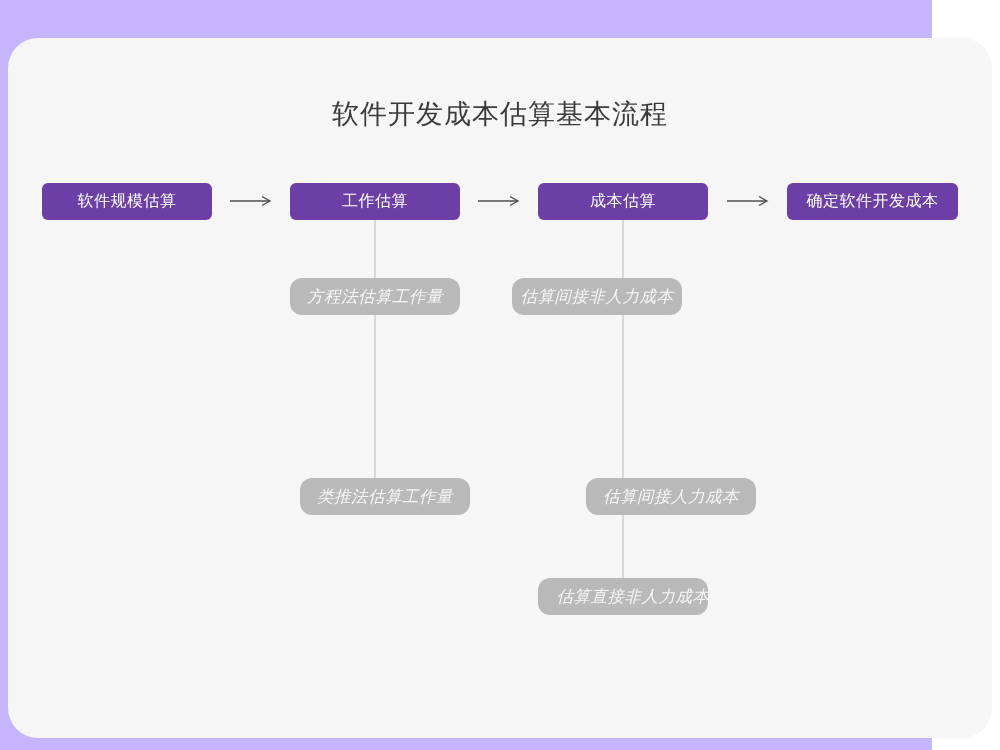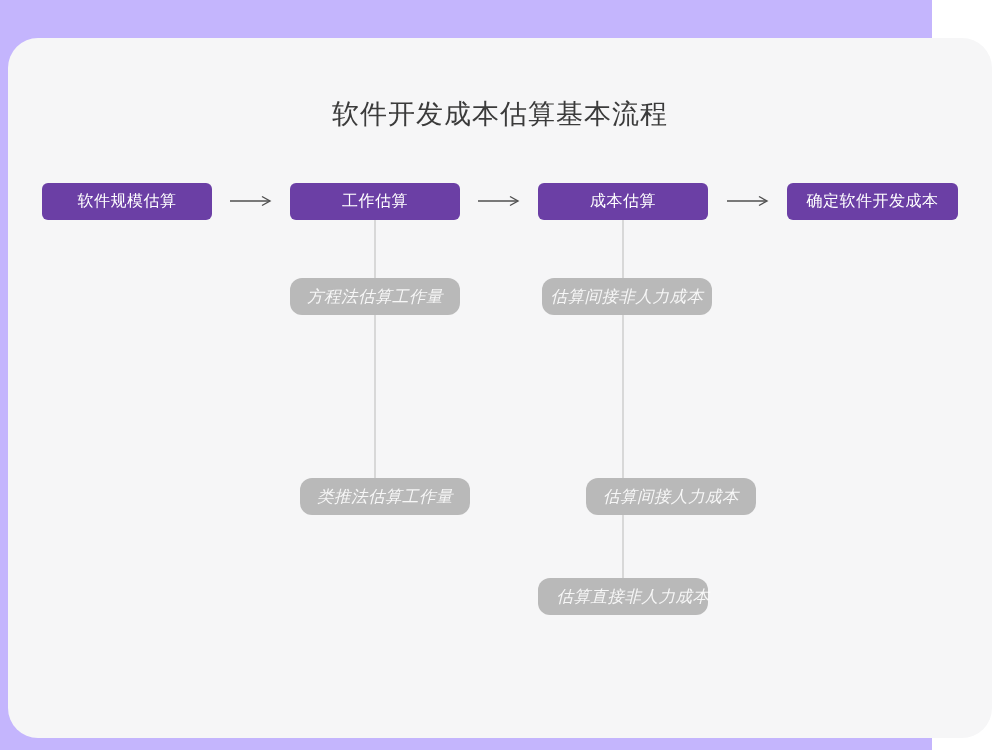--- a/index.html
+++ b/index.html
@@ -58,21 +58,21 @@
   
   .n-scale { left: 42px;  top: 183px; width: 170px; }
   .n-work  { left: 290px; top: 183px; width: 170px; }
   .n-cost  { left: 538px; top: 183px; width: 170px; }
   .n-final { left: 787px; top: 183px; width: 171px; }
   
   .wa0 { left: 290px; top: 278px; width: 170px; }
   .wa1 { left: 290px; top: 378px; width: 170px; }
   .wa2 { left: 300px; top: 478px; width: 170px; }
   
-  .cb0 { left: 542px; top: 278px; width: 170px; }
+  .cb0 { left: 512px; top: 278px; width: 170px; }
   .cb1 { left: 538px; top: 378px; width: 170px; }
   .cb2 { left: 538px; top: 478px; width: 170px; margin-left: 48px; }
   .cb3 { left: 538px; top: 578px; width: 170px; padding-left: 20px; }
   
   .vline {
     position: absolute;
     width: 2px;
     background: #d8d8d8;
     z-index: 1;
   }

